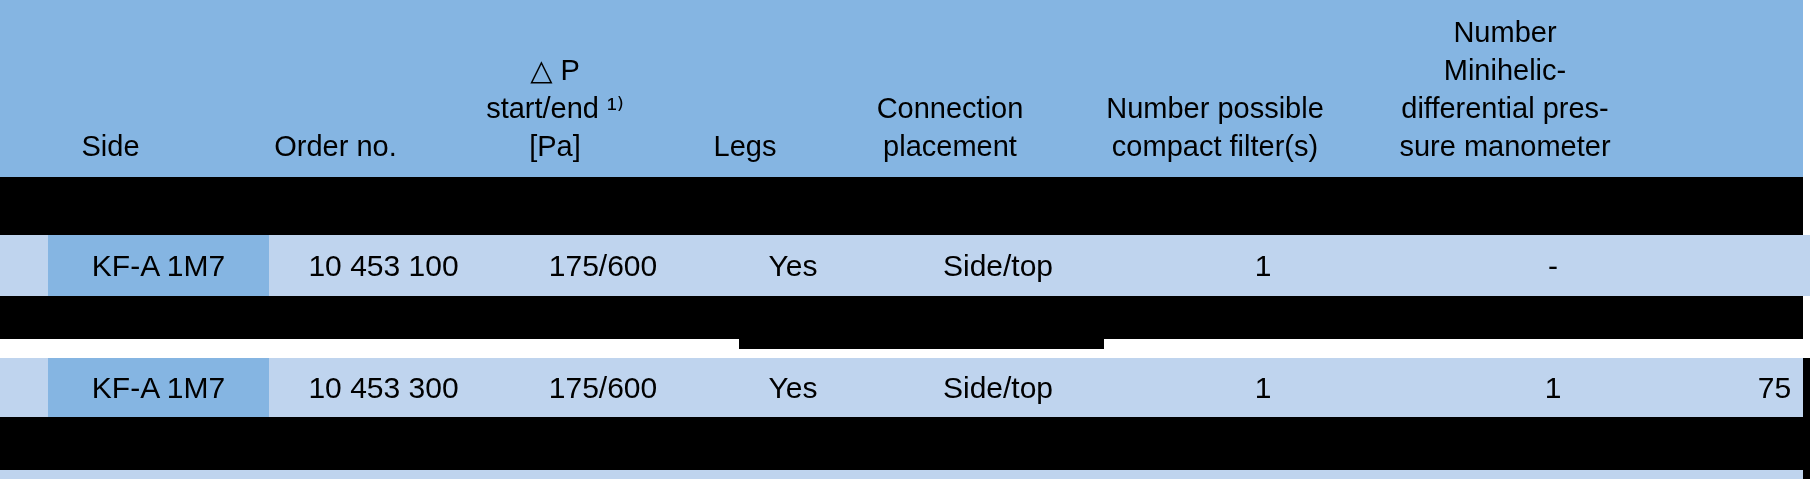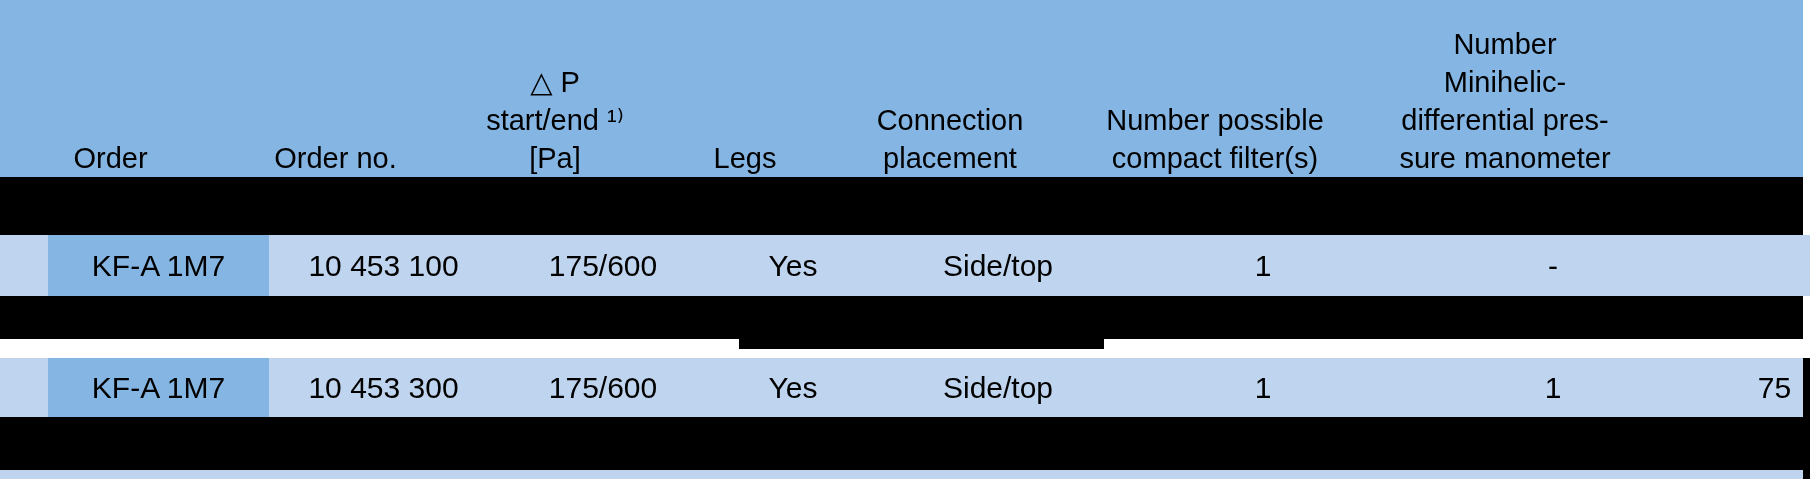--- a/index.html
+++ b/index.html
@@ -23,21 +23,21 @@
   .hcell {
     height: 100%;
     box-sizing: border-box;
     display: flex;
     align-items: flex-end;
     justify-content: center;
     text-align: center;
     white-space: pre-line;
     font-size: 29px;
     line-height: 38px;
-    padding-bottom: 0;
+    padding-bottom: 12px;
   }
   
   .trow {
     position: absolute;
     left: 0;
     width: 1803px;
     background: var(--row-blue, #bfd4ee);
     display: flex;
     padding-left: 48px;
   }
@@ -80,21 +80,21 @@
     width: 7px; height: 121px;
     background: var(--black, #000000);
   }
 </style>
 </head>
 <body>
 
 <div class="page">
 
   <div class="thead">
-    <div class="hcell c1">Order</div>
+    <div class="hcell c1">Side</div>
     <div class="hcell c2">Order no.</div>
     <div class="hcell c3">△ P
 start/end ¹⁾
 [Pa]</div>
     <div class="hcell c4">Legs</div>
     <div class="hcell c5">Connection
 placement</div>
     <div class="hcell c6">Number possible
 compact filter(s)</div>
     <div class="hcell c7">Number

